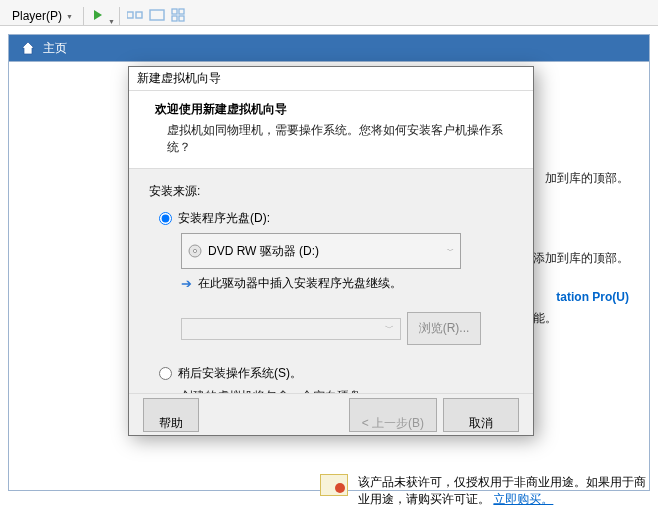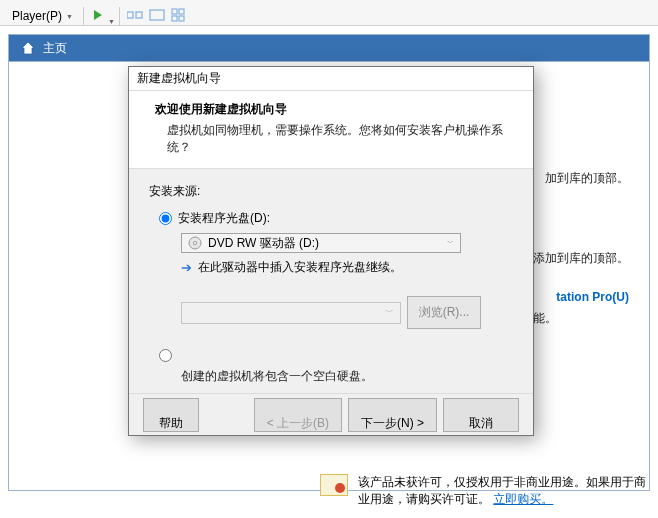--- a/index.html
+++ b/index.html
@@ -20,21 +20,21 @@
 .dialog { position: absolute; left: 128px; top: 66px; width: 406px; height: 370px; background: #f0f0f0; border: 1px solid #747474; box-shadow: 4px 4px 18px rgba(0,0,0,0.35); z-index: 10; }
 .dialog-titlebar { background: #fff; height: 24px; display: flex; align-items: center; padding: 0 8px; border-bottom: 1px solid #dcdcdc; font-size: 12px; }
 .dialog-header { background: #fff; padding: 10px 16px 12px 26px; border-bottom: 1px solid #dcdcdc; }
 .dialog-header-title { font-weight: bold; margin-bottom: 4px; }
 .dialog-header-desc { padding-left: 12px; color: #222; }
 .dialog-body { padding: 14px 20px; }
 .source-label { margin-bottom: 10px; }
 .radio-group { margin-left: 10px; }
 .radio-row { display: flex; align-items: center; gap: 6px; margin-bottom: 6px; }
 .radio-row input[type="radio"] { margin: 0; }
-.select-box { margin-left: 22px; width: 280px; height: 20px; border: 1px solid #a3a3a3; background: #f4f4f4; display: flex; align-items: center; padding: 0 6px; justify-content: space-between; margin-bottom: 6px; }
+.select-box { margin-left: 22px; width: 280px; height: 36px; border: 1px solid #a3a3a3; background: #f4f4f4; display: flex; align-items: center; padding: 0 6px; justify-content: space-between; margin-bottom: 6px; }
 .select-icon { width: 14px; height: 14px; margin-right: 6px; }
 .hint-row { margin-left: 22px; display: flex; align-items: center; gap: 6px; margin-bottom: 20px; }
 .arrow-icon { color: #2d78d4; font-size: 13px; }
 .iso-row { margin-left: 22px; display: flex; align-items: center; gap: 6px; margin-bottom: 20px; }
 .iso-input { width: 220px; height: 22px; border: 1px solid #c5c5c5; background: #f0f0f0; }
 .browse-btn { width: 74px; height: 33px; border: 1px solid #b0b0b0; background: #e7e7e7; color: #888; font-size: 12px; }
 .later-desc { margin-left: 22px; color: #222; }
 .dialog-buttons { position: absolute; bottom: 0; left: 0; right: 0; height: 42px; border-top: 1px solid #dcdcdc; display: flex; align-items: center; padding: 0 14px; gap: 6px; background: #f0f0f0; }
 .btn { height: 22px; border: 1px solid #acacac; background: #e1e1e1; font-size: 12px; padding: 16px 12px; min-width: 76px; }
 .btn.help { min-width: 56px; }
@@ -139,30 +139,30 @@
 
       <div class="iso-row">
         <div class="iso-input">
           <div style="float:right; padding:3px 6px 0 0; font-size:9px; color:#888;">﹀</div>
         </div>
         <button class="browse-btn" disabled="">浏览(R)...</button>
       </div>
 
       <label class="radio-row">
         <input type="radio" name="src" style="">
+        <span>稍后安装操作系统(S)。</span>
       </label>
       <div class="later-desc">创建的虚拟机将包含一个空白硬盘。</div>
 
     </div>
   </div>
   <div class="dialog-buttons">
     <button class="btn help">帮助</button>
     <div class="spacer"></div>
     <button class="btn" disabled="">&lt; 上一步(B)</button>
-    <button class="btn">下一步(N) &gt;</button>
     <button class="btn">取消</button>
   </div>
 </div>
 
 <div class="license-bar">
   <div class="license-icon"></div>
   <div class="license-text">
     <span>该产品未获许可，仅授权用于非商业用途。如果用于商业用途，请购买许可证。</span>
     <a href="#" class="license-link">立即购买。</a>
   </div>

